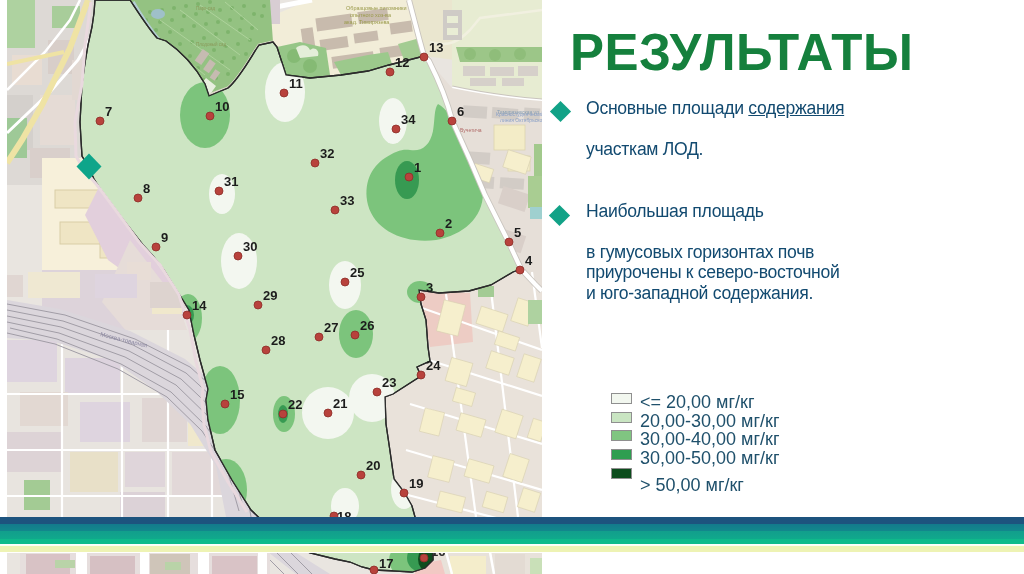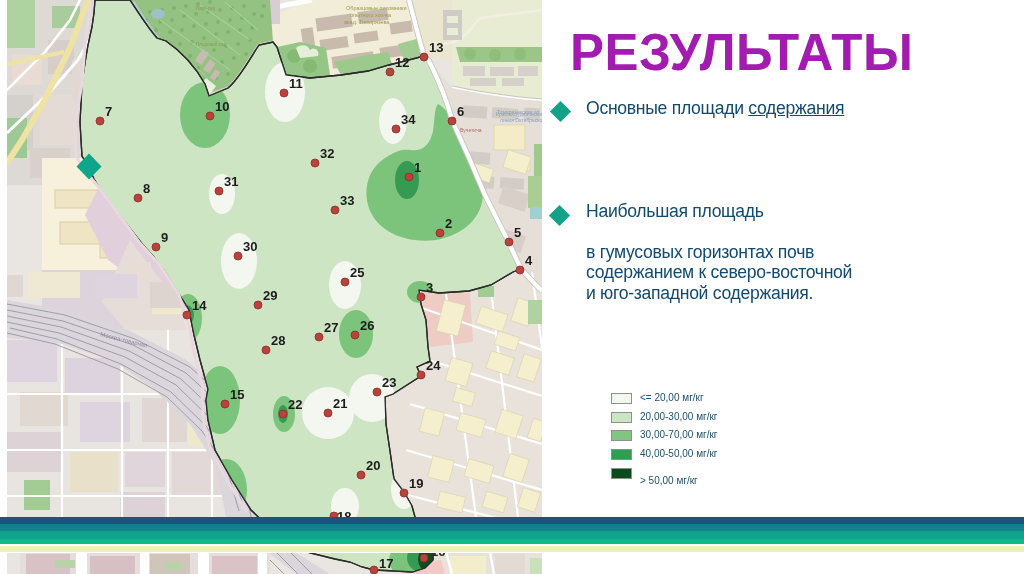--- a/index.html
+++ b/index.html
@@ -1,50 +1,50 @@
 <!DOCTYPE html>
 <html><head>
 <meta charset="utf-8">
 <style>
   html,body{margin:0;padding:0;}
   body{width:1024px;height:574px;position:relative;overflow:hidden;background:#ffffff;font-family:"Liberation Sans",sans-serif;}
   #map{position:absolute;left:0;top:0;width:542px;height:574px;}
   #stripes{position:absolute;left:0;top:517px;width:1024px;height:35.5px;z-index:5;
     background:linear-gradient(to bottom,#1d537e 0px,#1d537e 7px,#137a8c 7px,#12888c 14px,#129e8c 14px,#10a98c 22px,#0fb98b 22px,#0fbc8b 27px,#ffffff 27px,#fdfef2 29px,#eef3b4 29px,#eef3b4 35px,#ffffff 35px,#ffffff 35.5px);}
-  #title{position:absolute;left:570px;top:23px;font-size:51px;font-weight:bold;color:#a21caf;letter-spacing:0.5px;z-index:6;}
+  #title{position:absolute;left:570px;top:23px;font-size:51px;font-weight:bold;color:#15803d;letter-spacing:0.5px;z-index:6;}
   .dia{position:absolute;width:15px;height:15px;background:#12a287;transform:rotate(45deg);z-index:6;}
   .btxt{position:absolute;left:586px;font-size:17.6px;line-height:20.4px;color:#124a70;letter-spacing:-0.3px;z-index:6;width:450px;}
   .btxt b{font-weight:normal;}
   .leg{position:absolute;z-index:6;}
   .sw{position:absolute;left:0;width:19px;height:9px;border:1px solid #8f8f8f;}
-  .lt{position:absolute;left:29px;font-size:10px;color:#1f506b;white-space:nowrap;}
+  .lt{position:absolute;left:29px;font-size:18px;color:#1f506b;white-space:nowrap;}
 </style>
 </head>
 <body>
 <div id="stripes"></div>
 <div id="title">РЕЗУЛЬТАТЫ</div>
 <div class="dia" style="left:553px;top:104px;"></div>
 <div class="btxt" style="top:98px;">Основные площади <b><u>содержания</u></b><br>
 <br>
-</div>
+<b>участкам ЛОД.</b></div>
 <div class="dia" style="left:552px;top:208px;"></div>
 <div class="btxt" style="top:201px;">Наибольшая площадь<br>
 <br>
 в гумусовых горизонтах почв<br>
-<b>содержанием к северо-восточной</b><br>
+<b>приурочены к северо-восточной</b><br>
 <b>и юго-западной содержания.</b></div>
 <div class="leg" style="left:611px;top:392px;">
   <div class="sw" style="top:1px;background:#f2f7ef;"></div>
     <div class="lt" style="top:0px;">&lt;= 20,00 мг/кг</div>
   <div class="sw" style="top:19.7px;background:#c9e5c2;"></div>
     <div class="lt" style="top:18.7px;">20,00-30,00 мг/кг</div>
   <div class="sw" style="top:38.4px;background:#80c581;"></div>
-    <div class="lt" style="top:37.4px;">30,00-70,00 мг/кг</div>
+    <div class="lt" style="top:37.4px;">30,00-40,00 мг/кг</div>
   <div class="sw" style="top:57.1px;background:#2f9e50;"></div>
-    <div class="lt" style="top:56.1px;">40,00-50,00 мг/кг</div>
+    <div class="lt" style="top:56.1px;">30,00-50,00 мг/кг</div>
   <div class="sw" style="top:75.8px;background:#0c4c1c;"></div>
     <div class="lt" style="top:83px;">&gt; 50,00 мг/кг</div>
 </div>
 <svg id="map" viewBox="0 0 542 574">
 <defs>
 <clipPath id="mapclip">
         <rect x="7" y="0" width="535" height="574"></rect>
       </clipPath>
 <clipPath id="polyclip">
         <path d="M95,0 L130,0 C138,12 148,28 157,38 L166,41 C182,52 196,68 205,84 L209,96 L228,88 C240,78 252,55 259,45 L273,42 L277,47 L286,75 L310,78 L341,75 L368,71 L389,65 L424,56 L429,61 C438,79 447,100 452,120 L470,160 L485,195 L508,241 L521,269 L513,272 L491,285 L469,291 L439,293 L419,290 L421,304 L426,320 L428,347 L430,361 L417,367 L421,376 L393,394 L385,397 L386,424 L390,451 L394,479 L404,492 L412,506 L415,517 L420,538 L425,551 L433,552 L433,560 L425,568 L412,572 L396,571 L374,570 L362,567 L350,562 L335,559 L310,553 L290,545 L270,528 L251,510 L232,480 L215,450 L208,420 L206,400 L208,389 L200,360 L194,335 L189,310 L183,300 L175,288 L164,270 L153,256 L143,245 L121,217 L101,190 L94,179 L88,166 L82,156 L81,140 L80,122 L81,104 L82,84 L85,63 L88,45 L92,27 L94,13 Z"></path>

